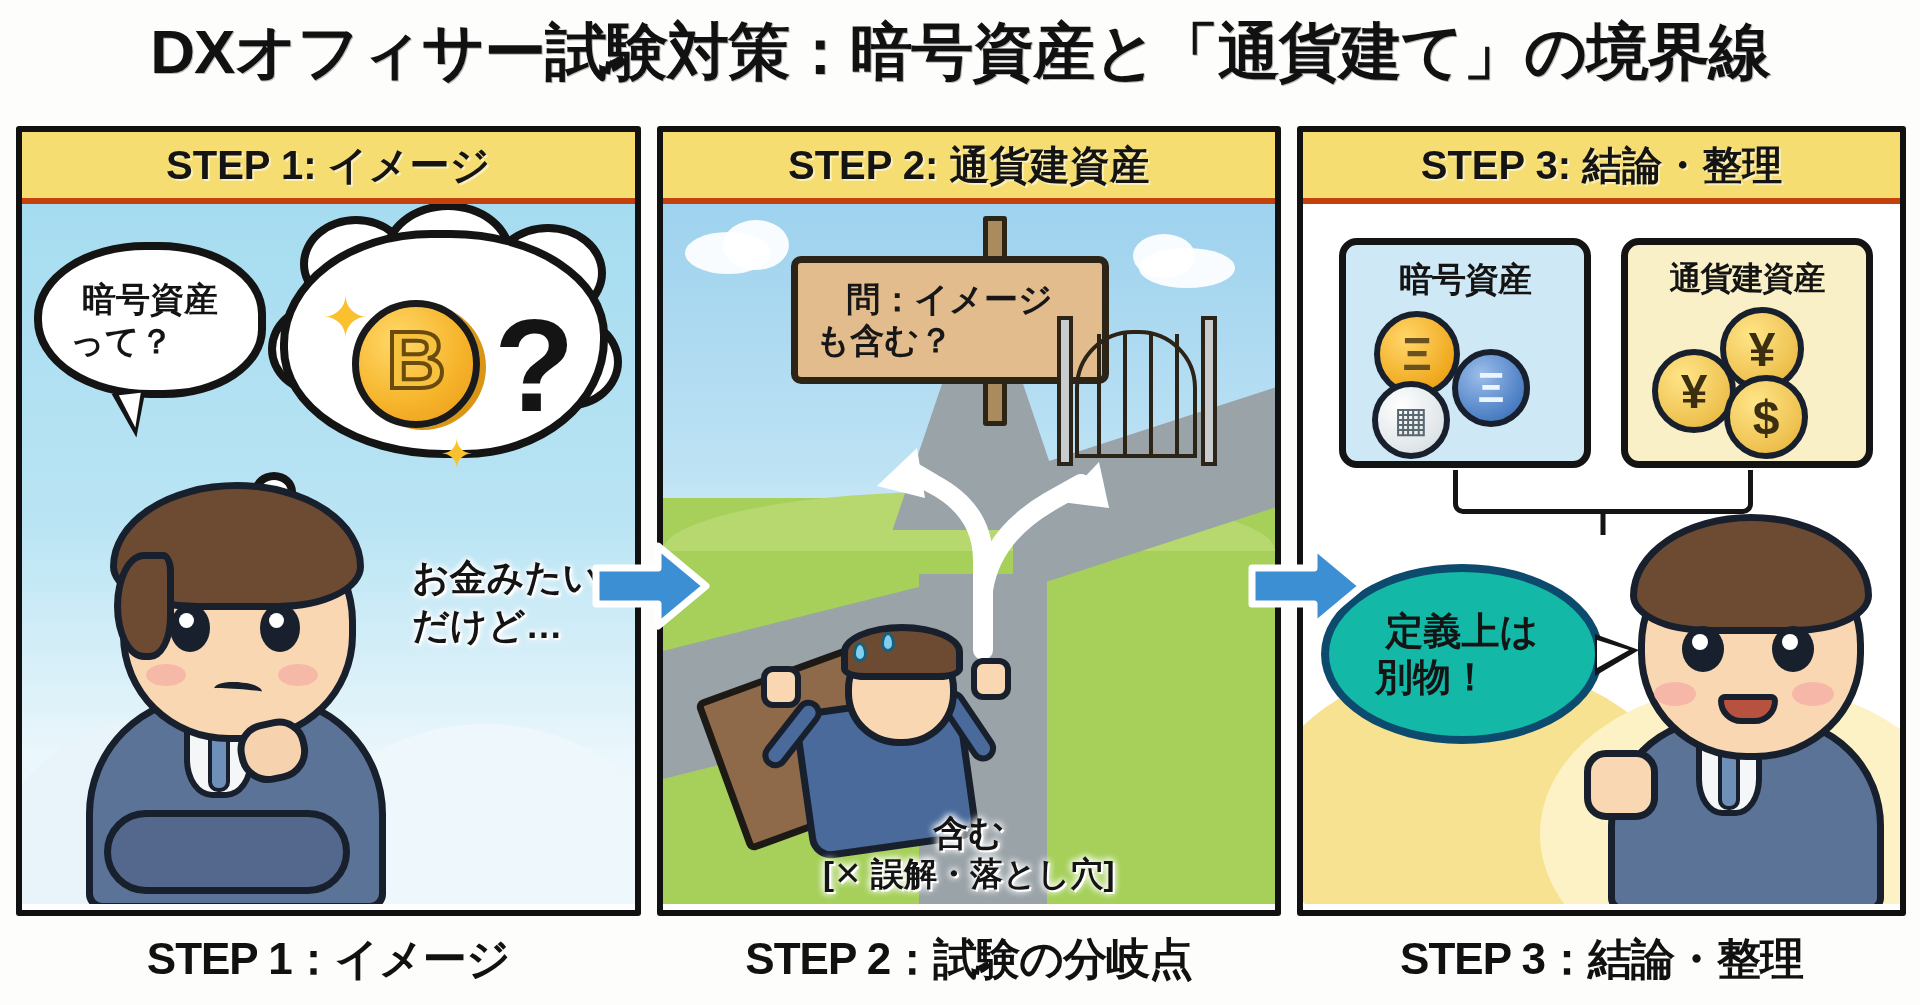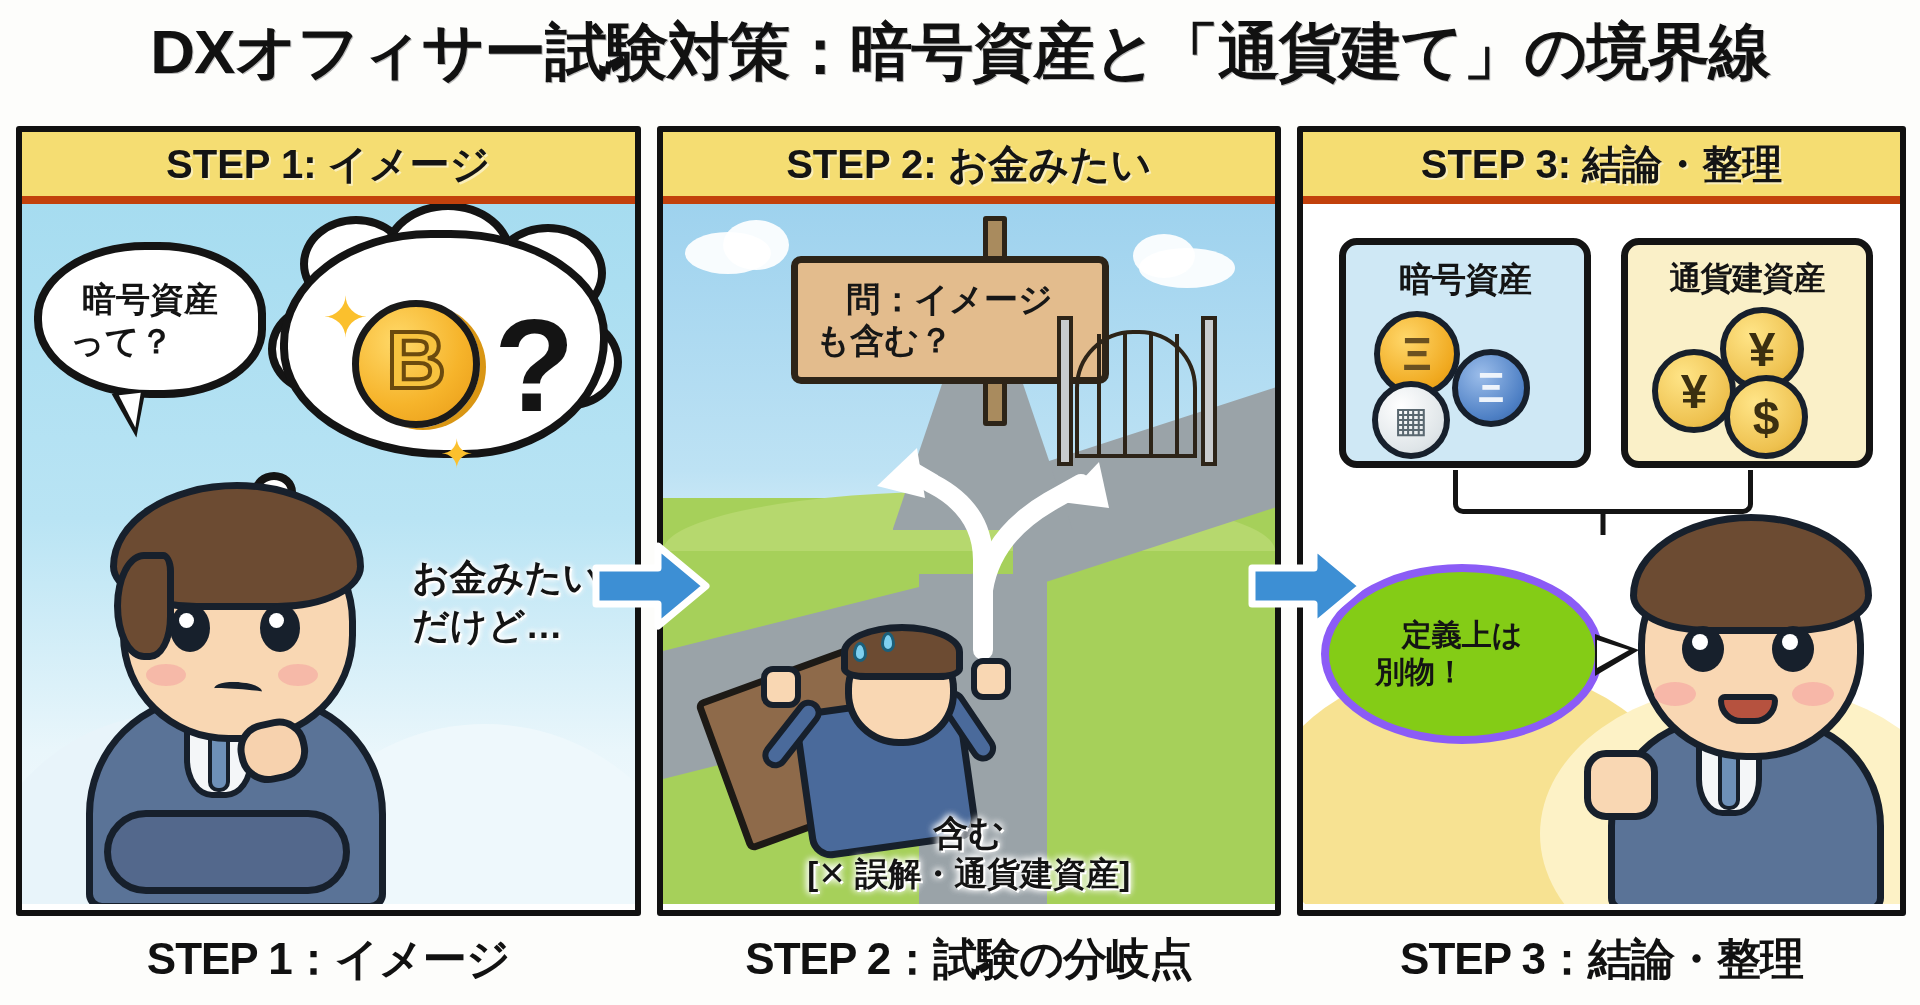--- a/index.html
+++ b/index.html
@@ -31,21 +31,21 @@
     background: #fff;
     overflow: hidden;
     border-radius: 3px;
   }
   .panel.p2 { margin-left: 16px; }
   .panel.p3 { margin-left: 16px; width: 626px; }
 
   .panel-head {
     position: relative; height: 72px;
     background: #f5dd72;
-    border-bottom: 8px solid #c2410c;
+    border-bottom: 6px solid #c2410c;
     display: flex; align-items: center; justify-content: center;
     font-size: 40px; font-weight: 900; color: #141414;
     text-shadow: 2px 2px 0 rgba(255,255,255,.5);
     letter-spacing: 0px; white-space: nowrap;
   }
   .panel-body { position: relative; width: 100%; height: calc(100% - 78px); overflow: hidden; }
 
   
   .sky1 { position:absolute; inset:0; background: linear-gradient(#a6dcf0 0%, #b9e4f4 45%, #e9f6fb 78%, #f7fbfd 100%); }
   .hill1 { position:absolute; left:-60px; bottom:-40px; width:420px; height:230px;
@@ -230,23 +230,23 @@
   .c-usd { width:84px; height:84px; left:96px; top:130px;
     background: radial-gradient(circle at 35% 30%, #ffe588, #eec14f 70%, #d9a72e); font-size:48px; color:#3b2f10; }
 
   .bracket { position:absolute; left:150px; top:266px; width:300px; height:44px;
     border:5px solid #141414; border-top:none; border-radius:0 0 10px 10px; }
   .bracket::after { content:""; position:absolute; left:50%; top:100%; width:5px; height:26px;
     background:#141414; transform:translateX(-50%); }
 
   .bubble-concl {
     position:absolute; left:18px; top:360px; width:282px; height:180px;
-    background:#84cc16; border:8px solid #8b5cf6; border-radius:50%;
+    background:#14b8a6; border:8px solid #0c4a6e; border-radius:50%;
     display:flex; flex-direction:column; align-items:center; justify-content:center;
-    font-size:30px; font-weight:900; color:#141414; line-height:1.22; text-align:center;
+    font-size:38px; font-weight:900; color:#141414; line-height:1.22; text-align:center;
   }
   .bubble-concl .l2 { align-self:flex-start; margin-left:46px; }
   .bubble-concl-tail { position:absolute; left:292px; top:430px; width:0;height:0;
     border-top:16px solid transparent; border-bottom:26px solid transparent; border-left:44px solid #141414; }
   .bubble-concl-tail::after { content:""; position:absolute; left:-42px; top:-10px;
     border-top:10px solid transparent; border-bottom:18px solid transparent; border-left:32px solid #fff; }
 
   .p3person { position:absolute; right:-6px; bottom:-8px; width:330px; height:400px; }
   .torso3 { position:absolute; left:32px; bottom:0; width:276px; height:196px;
     background:#5a7397; border:7px solid #17202c; border-radius:110px 110px 14px 14px; }
@@ -334,21 +334,21 @@
           <div class="eye1 r"></div>
           <div class="cheek1 l"></div>
           <div class="cheek1 r"></div>
           <div class="mouth1"></div>
           <div class="hand-chin"></div>
         </div>
       </div>
     </div>
 
     <div class="panel p2">
-      <div class="panel-head">STEP 2: お金みたい</div>
+      <div class="panel-head">STEP 2: 通貨建資産</div>
       <div class="panel-body">
         <div class="sky2"></div>
         <div class="grass2"></div>
         <div class="grass2b"></div>
         <div class="cloud2 cl-a"></div>
         <div class="cloud2 cl-b"></div>
         <div class="cloud2 cl-c"></div>
         <div class="cloud2 cl-d"></div>
 
         <div class="road-left"></div>
@@ -390,21 +390,21 @@
           <div class="fallhead"></div>
           <div class="fallhair"></div>
           <div class="sweat" style="left:148px;bottom:196px;"></div>
           <div class="sweat" style="left:176px;bottom:206px;"></div>
         </div>
 
         <div class="lbl-right">
         </div>
         <div class="lbl-bottom">
           <div>含む</div>
-          <div class="sub">[✕ 誤解・通貨建資産]</div>
+          <div class="sub">[✕ 誤解・落とし穴]</div>
         </div>
       </div>
     </div>
 
     <div class="panel p3">
       <div class="panel-head">STEP 3: 結論・整理</div>
       <div class="panel-body">
         <div class="bg3"></div>
         <div class="bg3glow"></div>
         <div class="bg3glow2"></div>

